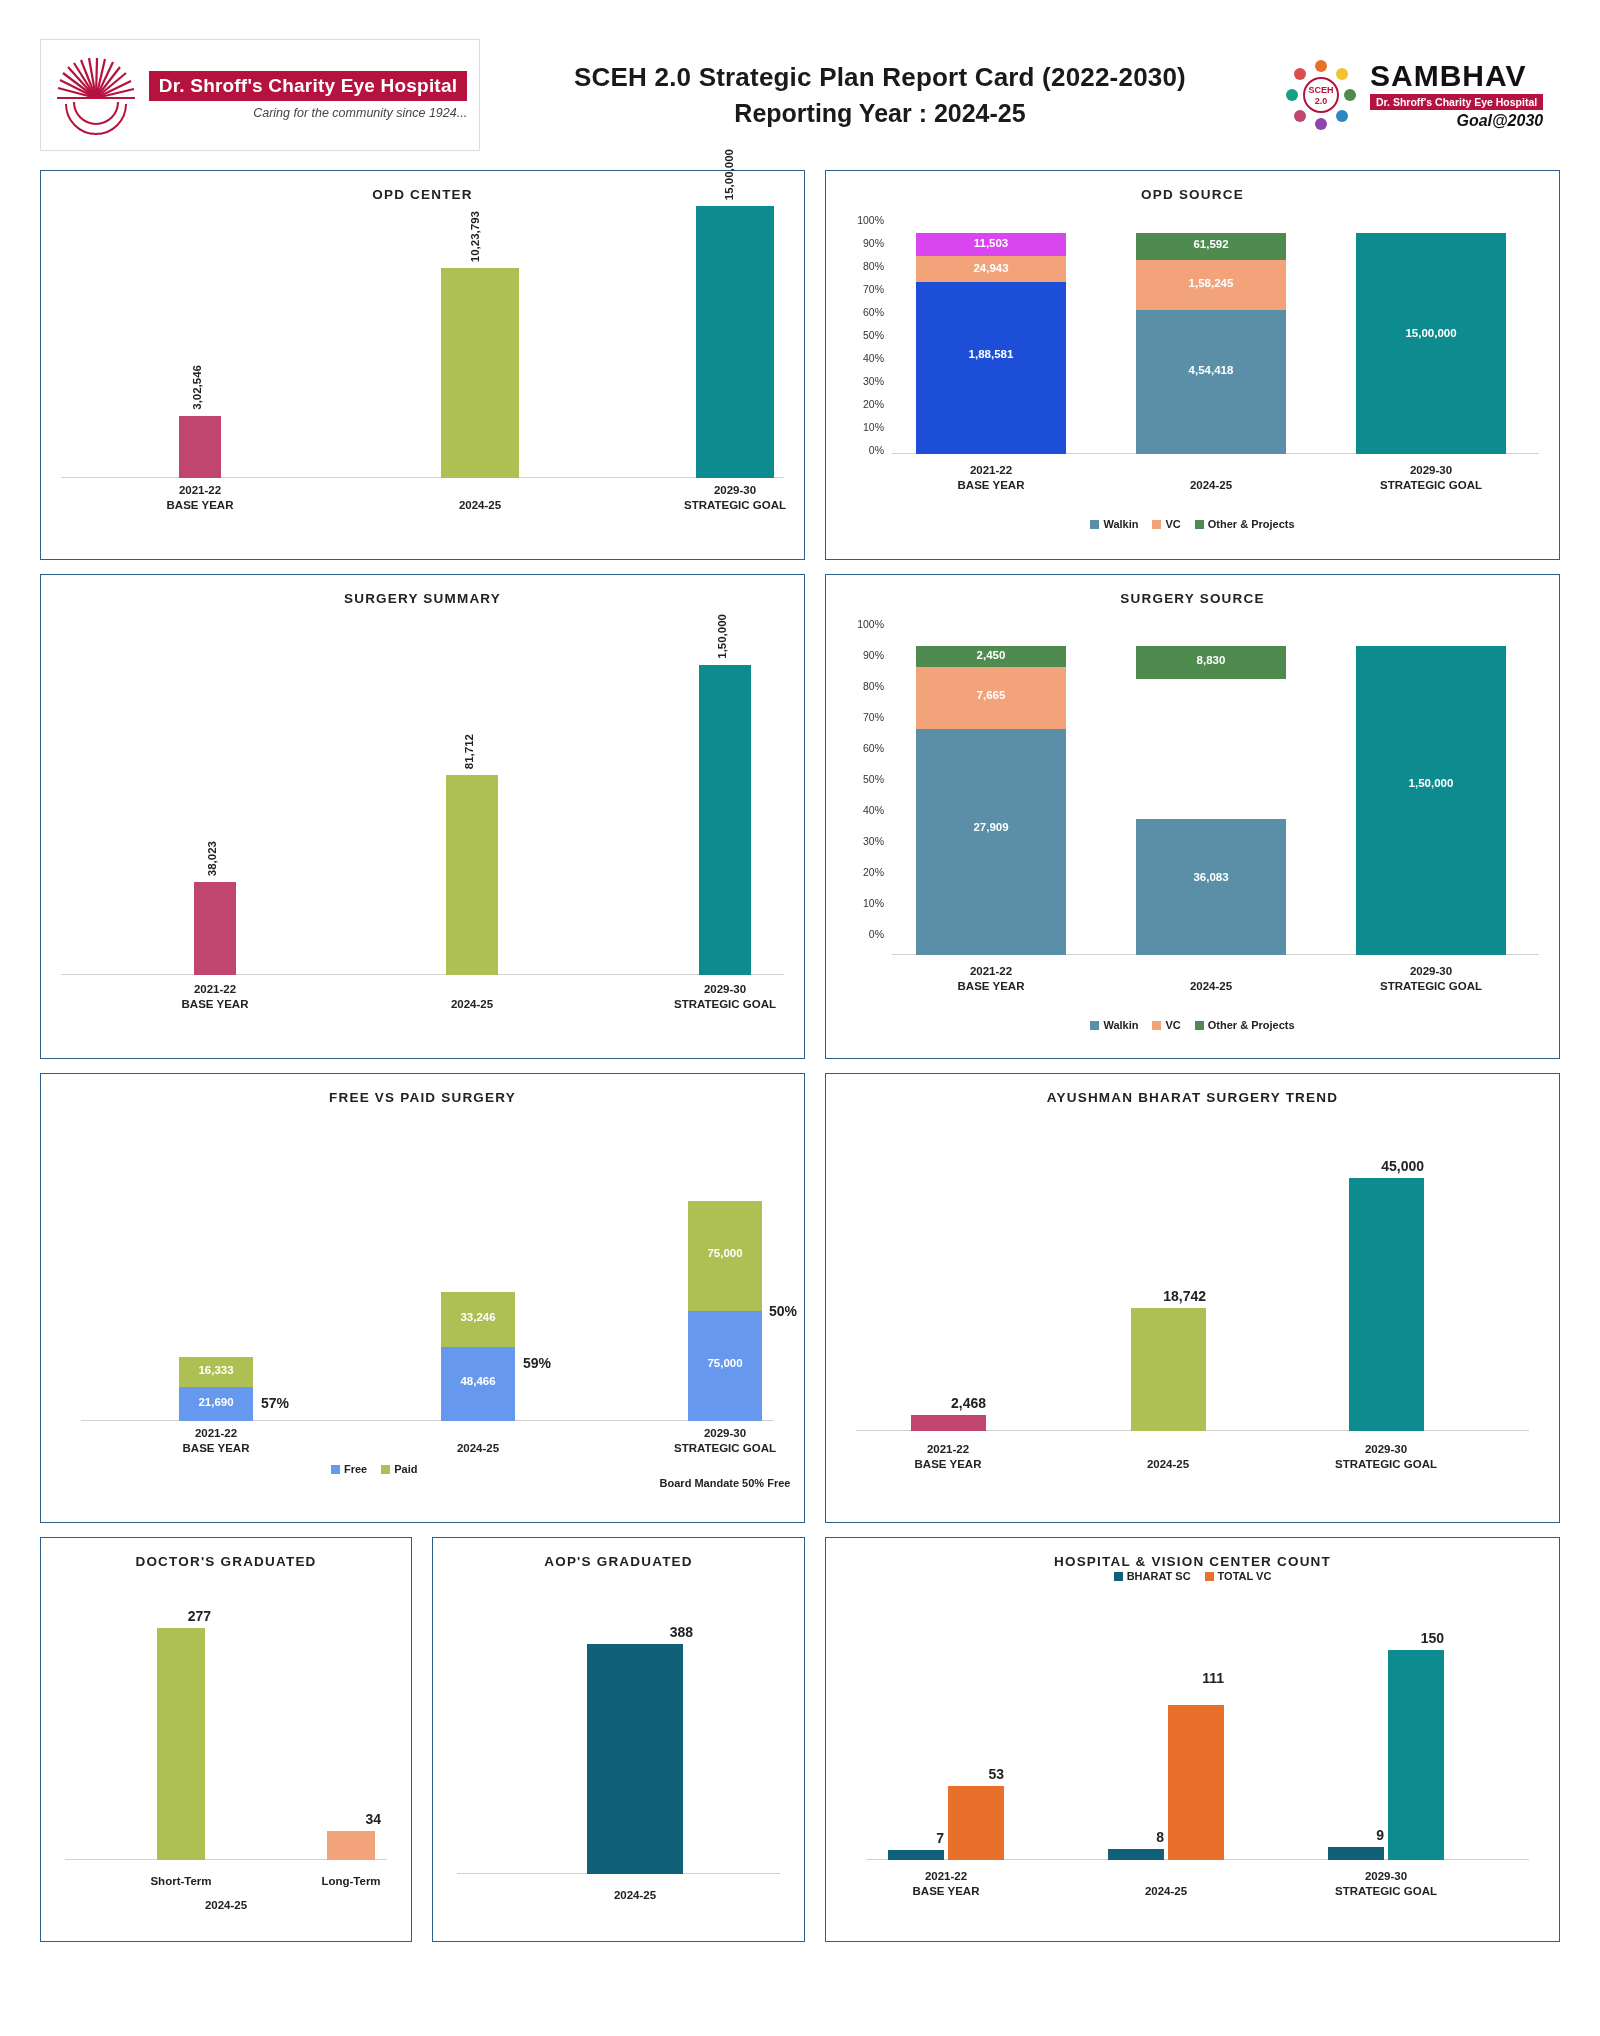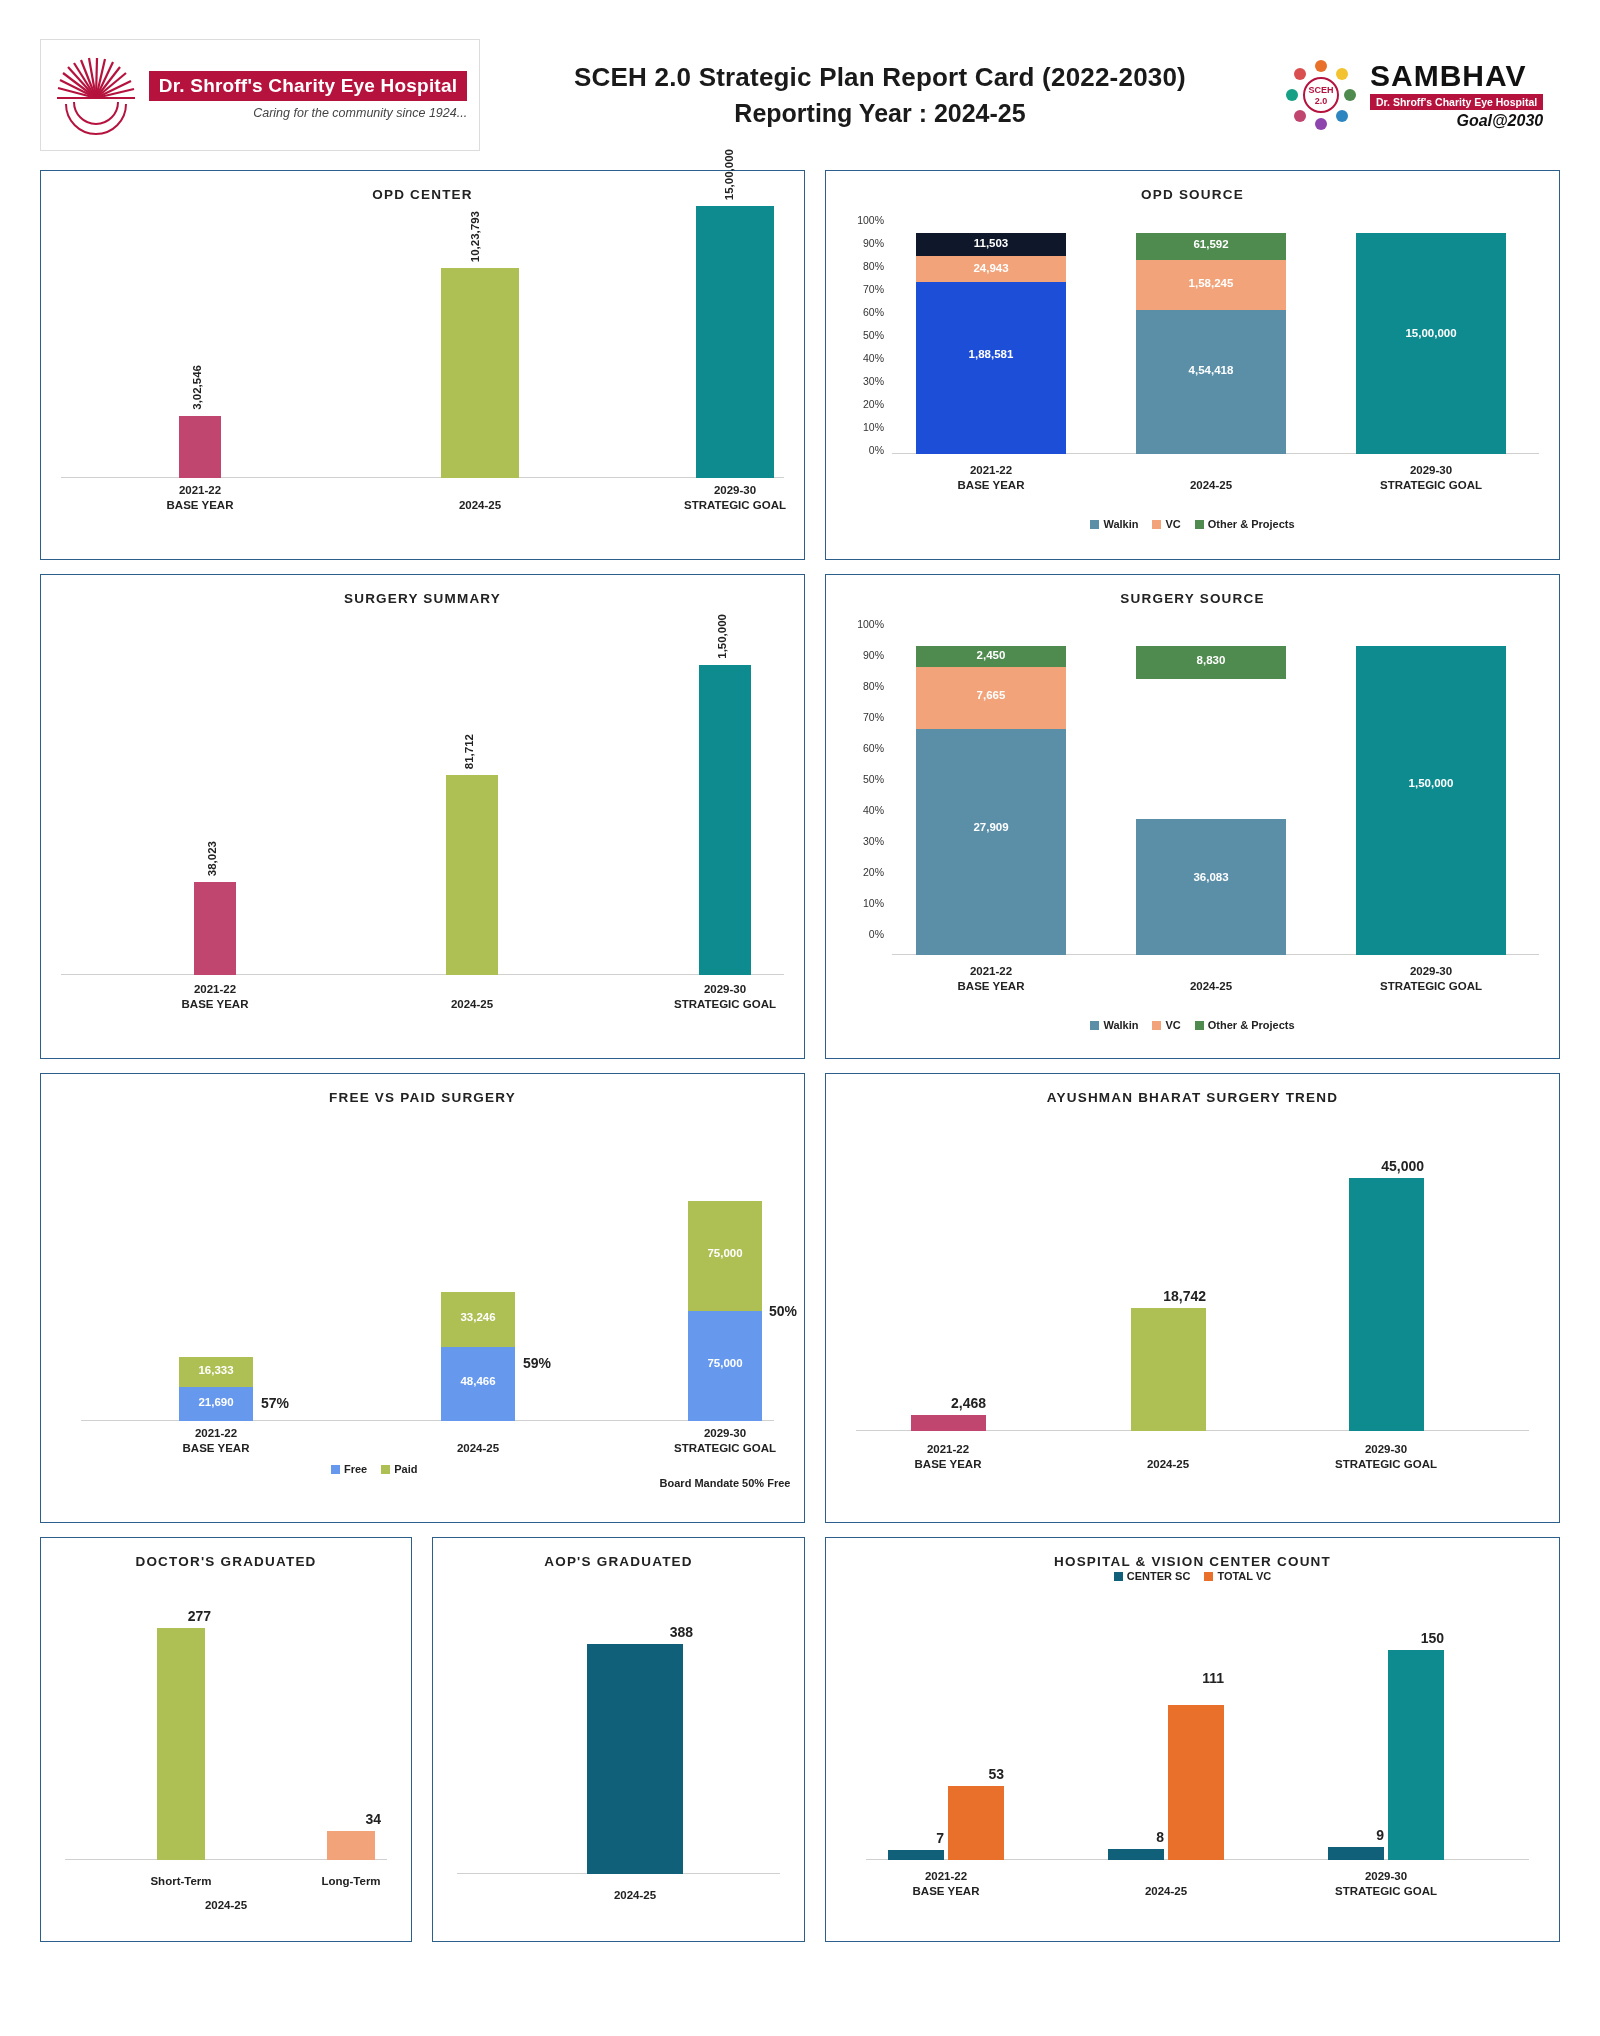--- a/index.html
+++ b/index.html
@@ -196,21 +196,21 @@
           <div class="pct-axis" style="left:4px;width:44px;top:238px;">0%</div>
 
           <div class="axis-line" style="bottom:82px; left:56px; right:10px;"></div>
 
           <div class="bar" style="left:80px;bottom:82px;width:150px;height:172px;background:#1d4ed8;">
             <div class="seg-label" style="top:66px;">1,88,581</div>
           </div>
           <div class="bar" style="left:80px;bottom:254px;width:150px;height:26px;background:#f2a37a;">
             <div class="seg-label" style="top:6px;">24,943</div>
           </div>
-          <div class="bar" style="left:80px;bottom:280px;width:150px;height:23px;background:#0f172a;">
+          <div class="bar" style="left:80px;bottom:280px;width:150px;height:23px;background:#d946ef;">
             <div class="seg-label" style="top:4px;">11,503</div>
           </div>
 
           <div class="bar" style="left:300px;bottom:82px;width:150px;height:144px;background:#5b8fa8;">
             <div class="seg-label" style="top:54px;">4,54,418</div>
           </div>
           <div class="bar" style="left:300px;bottom:226px;width:150px;height:50px;background:#f2a37a;">
             <div class="seg-label" style="top:17px;">1,58,245</div>
           </div>
           <div class="bar" style="left:300px;bottom:276px;width:150px;height:27px;background:#4f8a4e;">
@@ -454,21 +454,21 @@
 
           <div class="catlabel" style="left:132px;bottom:16px;width:120px;">2024-25</div>
         </div>
       </div>
 
       <div class="panel" style="width:735px;height:405px;">
         <h3>HOSPITAL &amp; VISION CENTER COUNT</h3>
         <div class="legend" style="left:0;right:0;top:32px;justify-content:center;">
           <div class="li">
               <span class="sw" style="background:#11607a"></span>
-              <span>CENTER SC</span>
+              <span>BHARAT SC</span>
             </div>
           <div class="li">
               <span class="sw" style="background:#e8702a"></span>
               <span>TOTAL VC</span>
             </div>
         </div>
         <div class="plot" style="height:345px;position:relative;">
           <div class="axis-line" style="bottom:58px; left:30px; right:20px;"></div>
 
           <div class="bar" style="left:52px;bottom:58px;width:56px;height:10px;background:#11607a;"></div>

